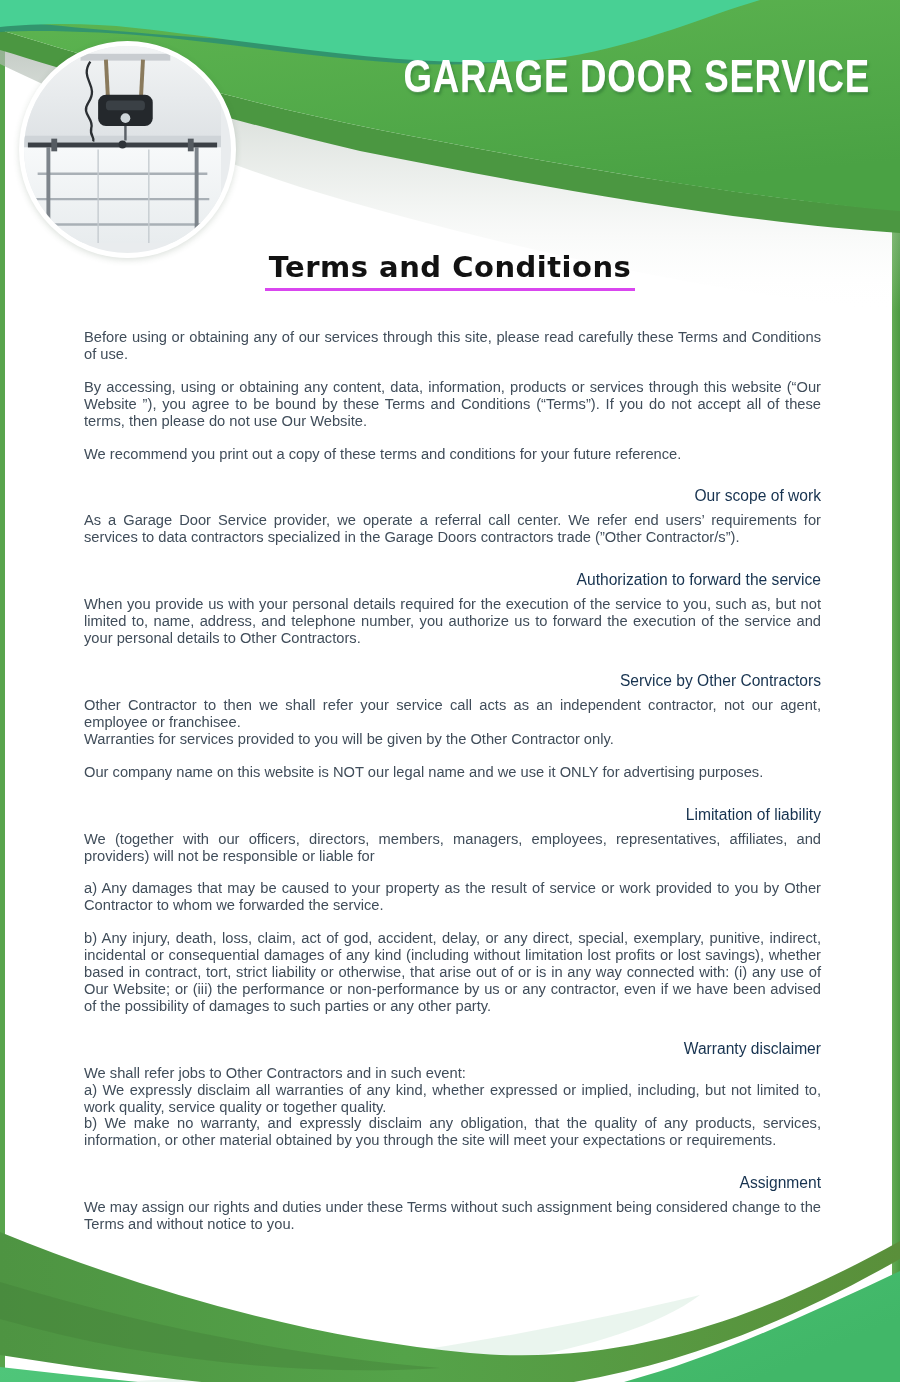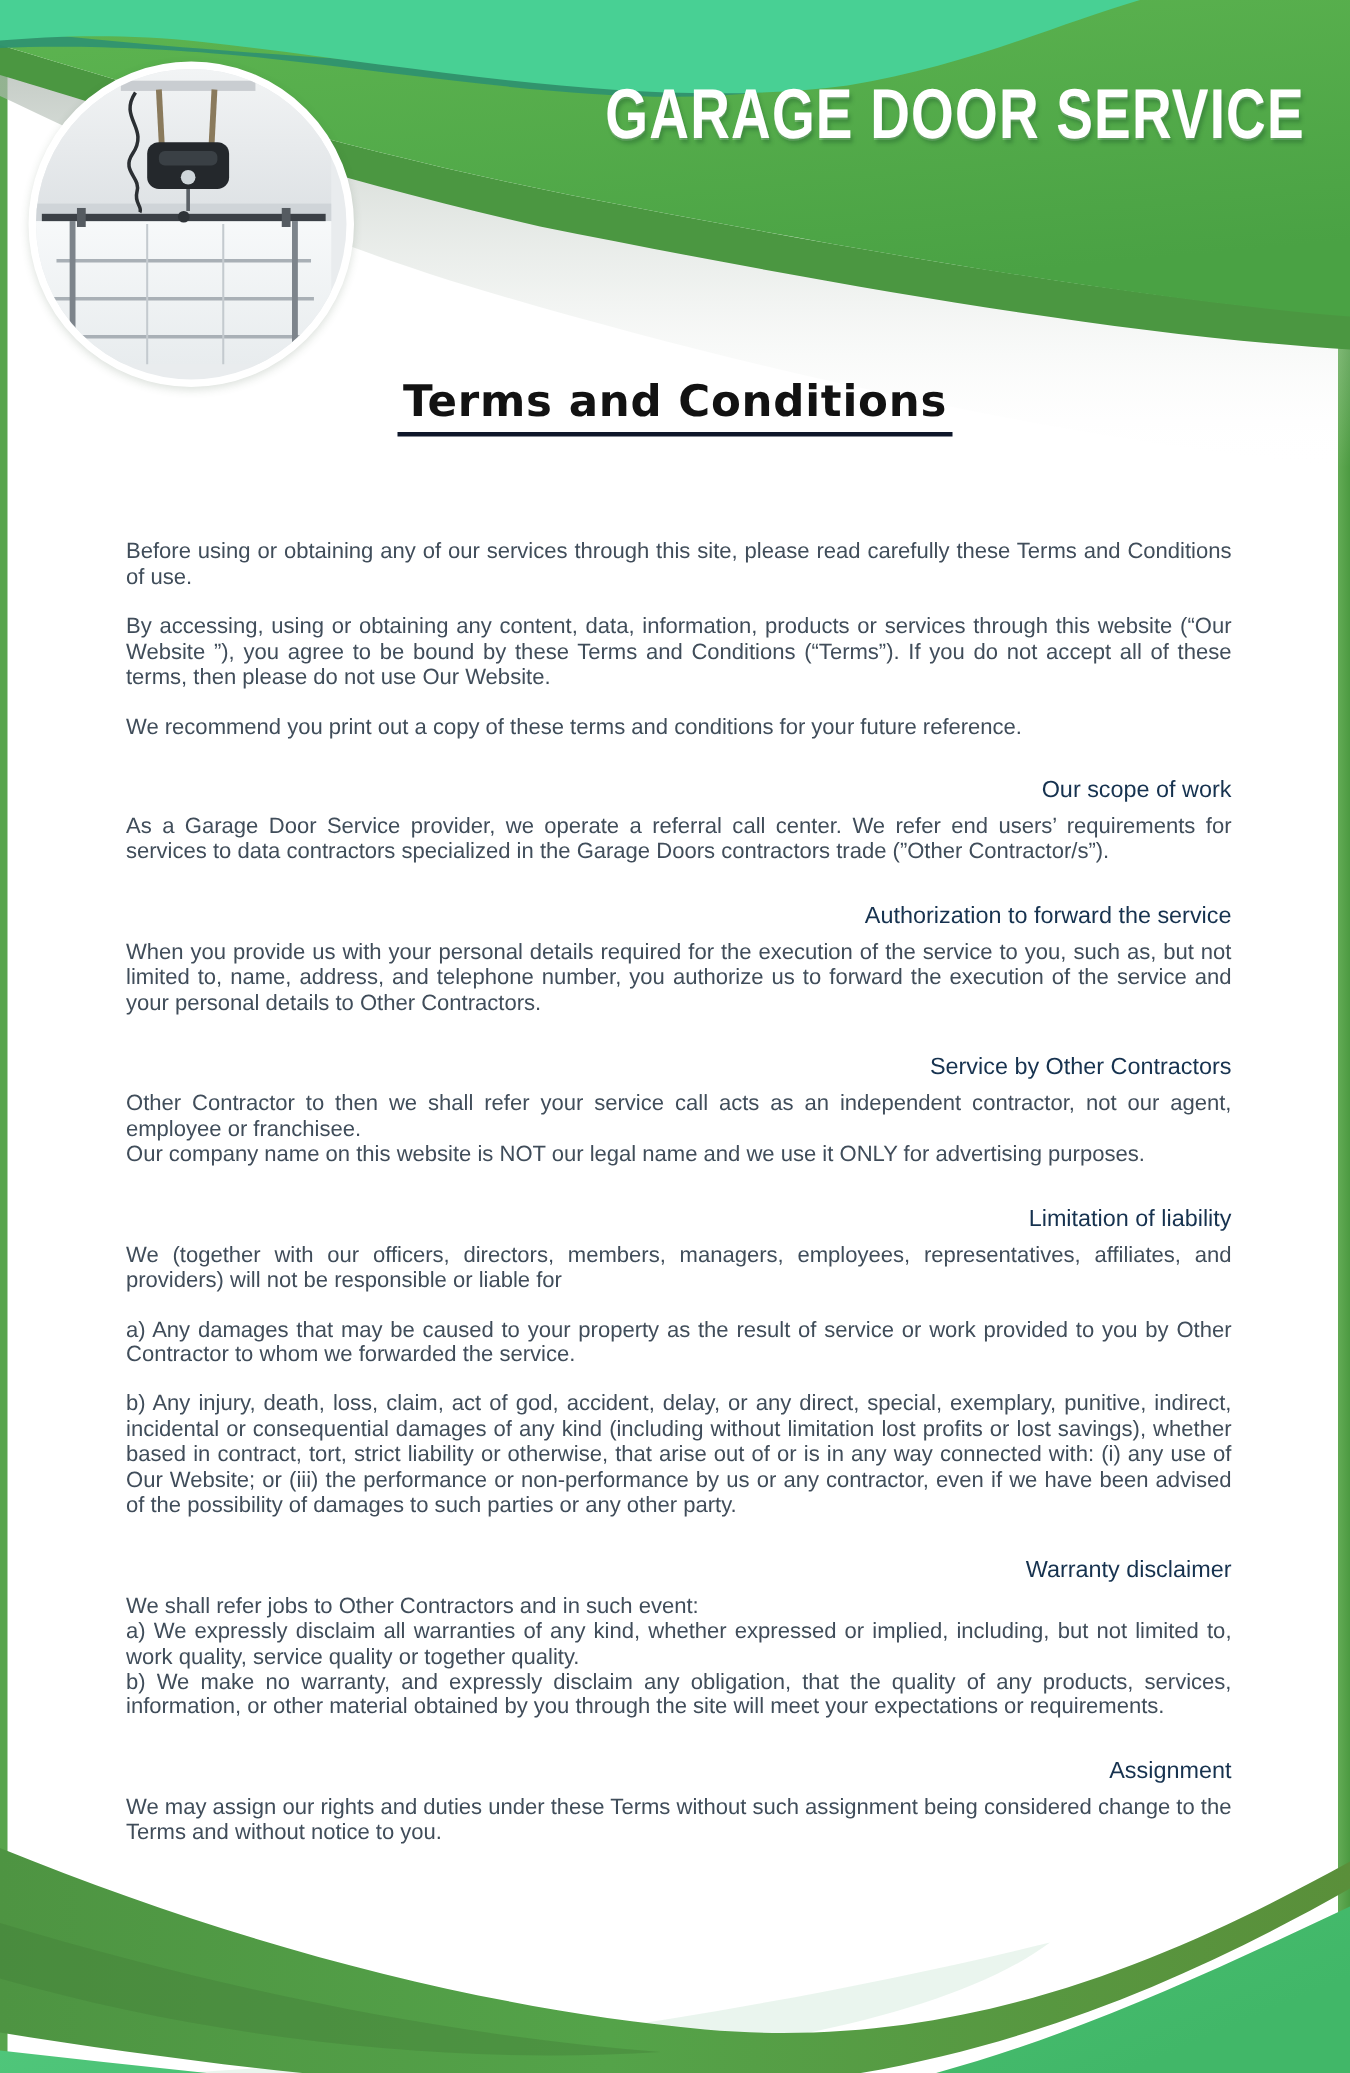--- a/index.html
+++ b/index.html
@@ -33,27 +33,27 @@
     transform:scaleX(.78);transform-origin:100% 50%;
     text-shadow:2px 3px 3px rgba(25,85,40,.35), 0 1px 0 rgba(255,255,255,.25);
   }
 
   
   .title-wrap{position:absolute;top:250px;left:0;width:100%;text-align:center;z-index:4;}
   .title-wrap span{
     display:inline-block;
     font-family:"DejaVu Sans",sans-serif;font-weight:bold;
     font-size:29px;color:#121212;letter-spacing:.5px;
-    border-bottom:3px solid #0f172a;padding:0 4px 4px 4px;
+    border-bottom:3px solid #d946ef;padding:0 4px 4px 4px;
   }
 
   
   .content{
     position:absolute;top:329px;left:84px;width:737px;z-index:4;
-    color:#404d5a;font-size:14.7px;line-height:16.9px;margin-top:31px;
+    color:#404d5a;font-size:14.7px;line-height:16.9px;
   }
   .content p{margin:0 0 16px 0;text-align:justify;}
   .content p.tight{margin-bottom:0;}
   .content h3{
     margin:0 0 7px 0;padding-top:9px;
     font-size:15.6px;line-height:18px;color:#16324f;font-weight:normal;
     text-align:right;
   }
 </style>
 </head>
@@ -139,20 +139,21 @@
   <div class="content">
       <p>Before using or obtaining any of our services through this site, please read carefully these Terms and Conditions of use.</p>
       <p>By accessing, using or obtaining any content, data, information, products or services through this website (“Our Website ”), you agree to be bound by these Terms and Conditions (“Terms”). If you do not accept all of these terms, then please do not use Our Website.</p>
       <p>We recommend you print out a copy of these terms and conditions for your future reference.</p>
       <h3>Our scope of work</h3>
       <p>As a Garage Door Service provider, we operate a referral call center. We refer end users’ requirements for services to data contractors specialized in the Garage Doors contractors trade (”Other Contractor/s”).</p>
       <h3>Authorization to forward the service</h3>
       <p>When you provide us with your personal details required for the execution of the service to you, such as, but not limited to, name, address, and telephone number, you authorize us to forward the execution of the service and your personal details to Other Contractors.</p>
       <h3>Service by Other Contractors</h3>
       <p class="tight">Other Contractor to then we shall refer your service call acts as an independent contractor, not our agent, employee or franchisee.</p>
+      <p>Warranties for services provided to you will be given by the Other Contractor only.</p>
       <p>Our company name on this website is NOT our legal name and we use it ONLY for advertising purposes.</p>
       <h3>Limitation of liability</h3>
       <p>We (together with our officers, directors, members, managers, employees, representatives, affiliates, and providers) will not be responsible or liable for</p>
       <p>a) Any damages that may be caused to your property as the result of service or work provided to you by Other Contractor to whom we forwarded the service.</p>
       <p>b) Any injury, death, loss, claim, act of god, accident, delay, or any direct, special, exemplary, punitive, indirect, incidental or consequential damages of any kind (including without limitation lost profits or lost savings), whether based in contract, tort, strict liability or otherwise, that arise out of or is in any way connected with: (i) any use of Our Website; or (iii) the performance or non-performance by us or any contractor, even if we have been advised of the possibility of damages to such parties or any other party.</p>
       <h3>Warranty disclaimer</h3>
       <p class="tight">We shall refer jobs to Other Contractors and in such event:</p>
       <p class="tight">a) We expressly disclaim all warranties of any kind, whether expressed or implied, including, but not limited to, work quality, service quality or together quality.</p>
       <p>b) We make no warranty, and expressly disclaim any obligation, that the quality of any products, services, information, or other material obtained by you through the site will meet your expectations or requirements.</p>
       <h3>Assignment</h3>

